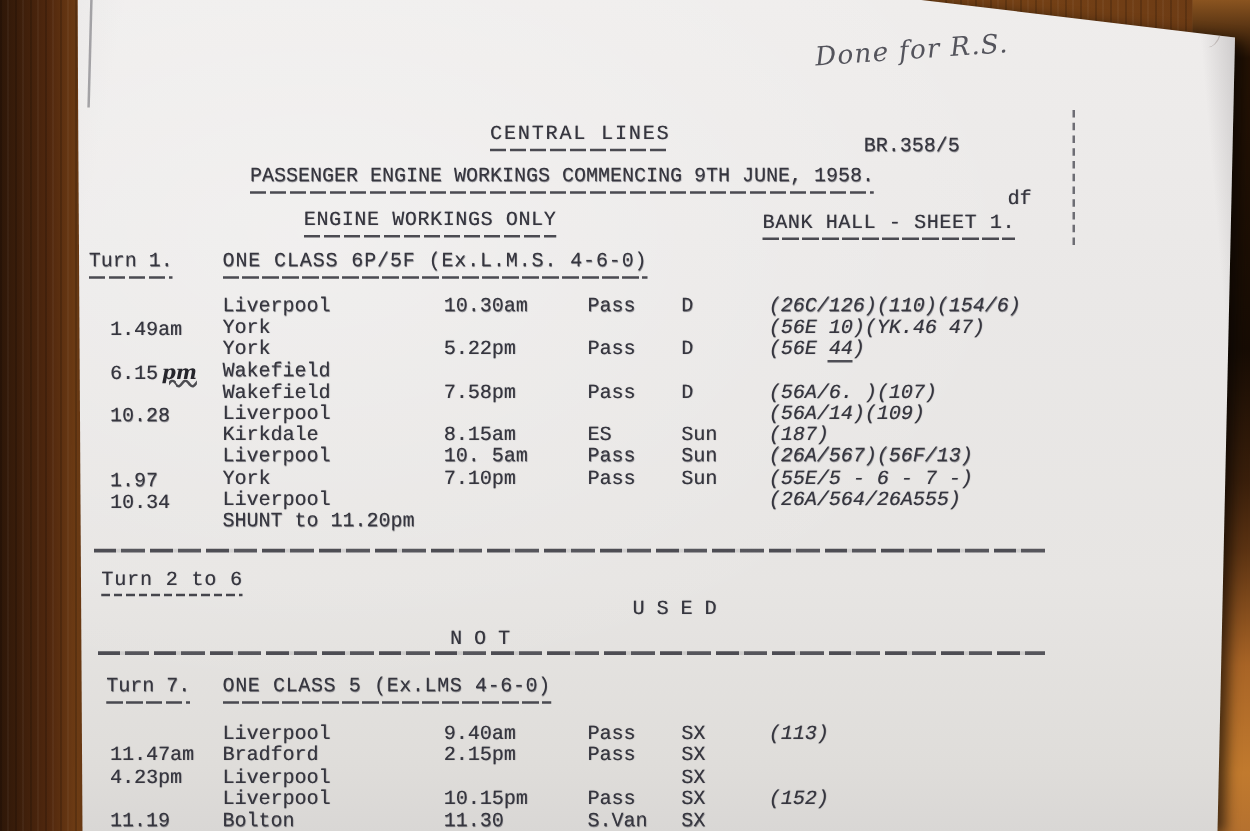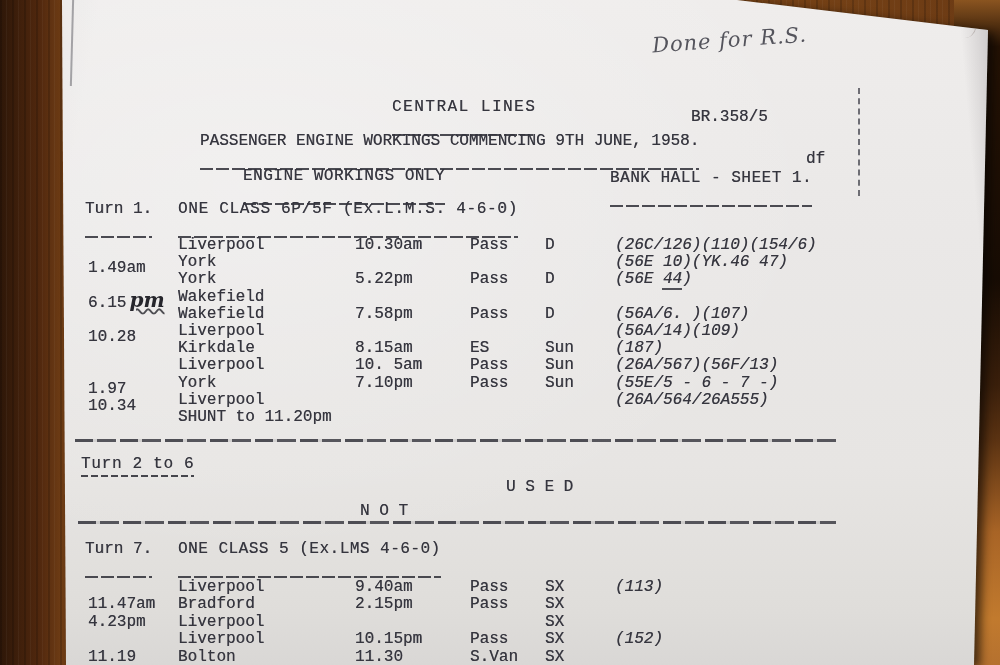--- a/index.html
+++ b/index.html
@@ -22,42 +22,42 @@
       linear-gradient(265deg, rgba(110,105,110,0.38) 0%, rgba(110,105,110,0) 4%),
       radial-gradient(ellipse at 25% 28%, rgba(255,255,255,0.30), rgba(255,255,255,0) 55%),
       linear-gradient(100deg, rgba(175,173,178,0.22) 0%, rgba(175,173,178,0) 9%),
       linear-gradient(180deg,#efedec 0%,#eae8e7 35%,#e7e5e3 70%,#dfddda 92%,#d9d7d5 100%);
     color:#35353e;
   }
   .t{position:absolute;font-size:16px;white-space:pre;
      text-shadow:0.3px 0.3px 0.6px rgba(52,52,62,0.65);}
   
   .u{background-image:repeating-linear-gradient(90deg, rgba(52,52,60,0.88) 0 13px, rgba(52,52,60,0) 13px 16px);
-     background-repeat:no-repeat;background-position:0 100%;background-size:100% 2px;padding-bottom:20px;}
+     background-repeat:no-repeat;background-position:0 100%;background-size:100% 2px;padding-bottom:5px;}
   .u-dash{background-image:repeating-linear-gradient(90deg, rgba(52,52,60,0.9) 0 7px, rgba(52,52,60,0) 7px 10px);
      background-repeat:no-repeat;background-position:0 100%;background-size:100% 2.5px;padding-bottom:4px;}
   .sep{position:absolute;height:3px;
      background:repeating-linear-gradient(90deg, rgba(50,50,58,0.85) 0 18px, rgba(50,50,58,0.12) 18px 22px, rgba(50,50,58,0.8) 22px 41px, rgba(50,50,58,0) 41px 45px);}
   .handnote{position:absolute;left:652px;top:28px;font-family:"DejaVu Serif",serif;
      font-style:italic;font-size:21px;color:#54545c;letter-spacing:1px;transform:rotate(-4deg);
      text-shadow:none;white-space:pre;}
   .table{position:absolute;left:78px;width:850px;}
   #t1{top:236px;} #t7{top:578px;}
   .trow{position:relative;height:17.2px;}
   #t7 .trow{height:17.4px;}
   .cell{position:absolute;top:0;font-size:16px;white-space:pre;
      text-shadow:0.3px 0.3px 0.6px rgba(52,52,62,0.65);}
   .c-time{left:10px;}
   .c-station{left:100px;}
   .c-dep{left:277px;width:82px;text-align:left;}
   .c-type{left:392px;}
   .c-days{left:467px;}
   .c-codes{left:537px;font-style:italic;}
   .hand-pm{font-family:"DejaVu Serif",serif;font-style:italic;font-weight:bold;
-     font-size:20px;color:#26262c;margin-left:3px;text-decoration:underline wavy 1.5px rgba(38,38,44,0.8);
+     font-size:16px;color:#26262c;margin-left:3px;text-decoration:underline wavy 1.5px rgba(38,38,44,0.8);
      text-shadow:none;}
   .vdash{position:absolute;left:858px;top:88px;height:108px;width:0;
      border-left:2px dashed rgba(55,55,66,0.7);}
   .edge-line{position:absolute;left:71px;top:0;height:86px;width:1.5px;
      background:rgba(70,70,80,0.45);transform:rotate(1.5deg);}
   .dash-44{position:absolute;left:662px;top:288px;width:20px;height:2px;background:rgba(52,52,60,0.85);}
   .pencil{position:absolute;left:960px;top:12px;width:16px;height:26px;
      border-right:1.5px solid rgba(150,140,135,0.45);border-radius:50%;transform:rotate(14deg);}
 </style>
 </head>
@@ -75,21 +75,21 @@
 
   <span class="t u" style="left:392px;top:98px;letter-spacing:1.5px;">CENTRAL LINES</span>
   <span class="t" style="left:691px;top:108px;">BR.358/5</span>
   <span class="t" style="left:806px;top:110px;margin-top:40px;">df</span>
   <div class="vdash"></div>
 
   <span class="t u" style="left:200px;top:132px;">PASSENGER ENGINE WORKINGS COMMENCING 9TH JUNE, 1958.</span>
   <span class="t u" style="left:243px;top:167px;letter-spacing:0.5px;">ENGINE WORKINGS ONLY</span>
   <span class="t u" style="left:610px;top:169px;letter-spacing:0.5px;">BANK HALL - SHEET 1.</span>
 
-  <span class="t u" style="left:85px;top:200px;font-family:Liberation Mono, monospace;">Turn 1.</span>
+  <span class="t u" style="left:71px;top:200px;font-family:Liberation Mono, monospace;">Turn 1.</span>
   <span class="t u" style="left:178px;top:200px;letter-spacing:0.7px;">ONE CLASS 6P/5F (Ex.L.M.S. 4-6-0)</span>
 
   <div class="table" id="t1">
 
       <div class="trow">
         <span class="cell c-time"><span></span><span class="hand-pm"></span></span>
         <span class="cell c-station">Liverpool</span>
         <span class="cell c-dep">10.30am</span>
         <span class="cell c-type">Pass</span>
         <span class="cell c-days">D</span>

